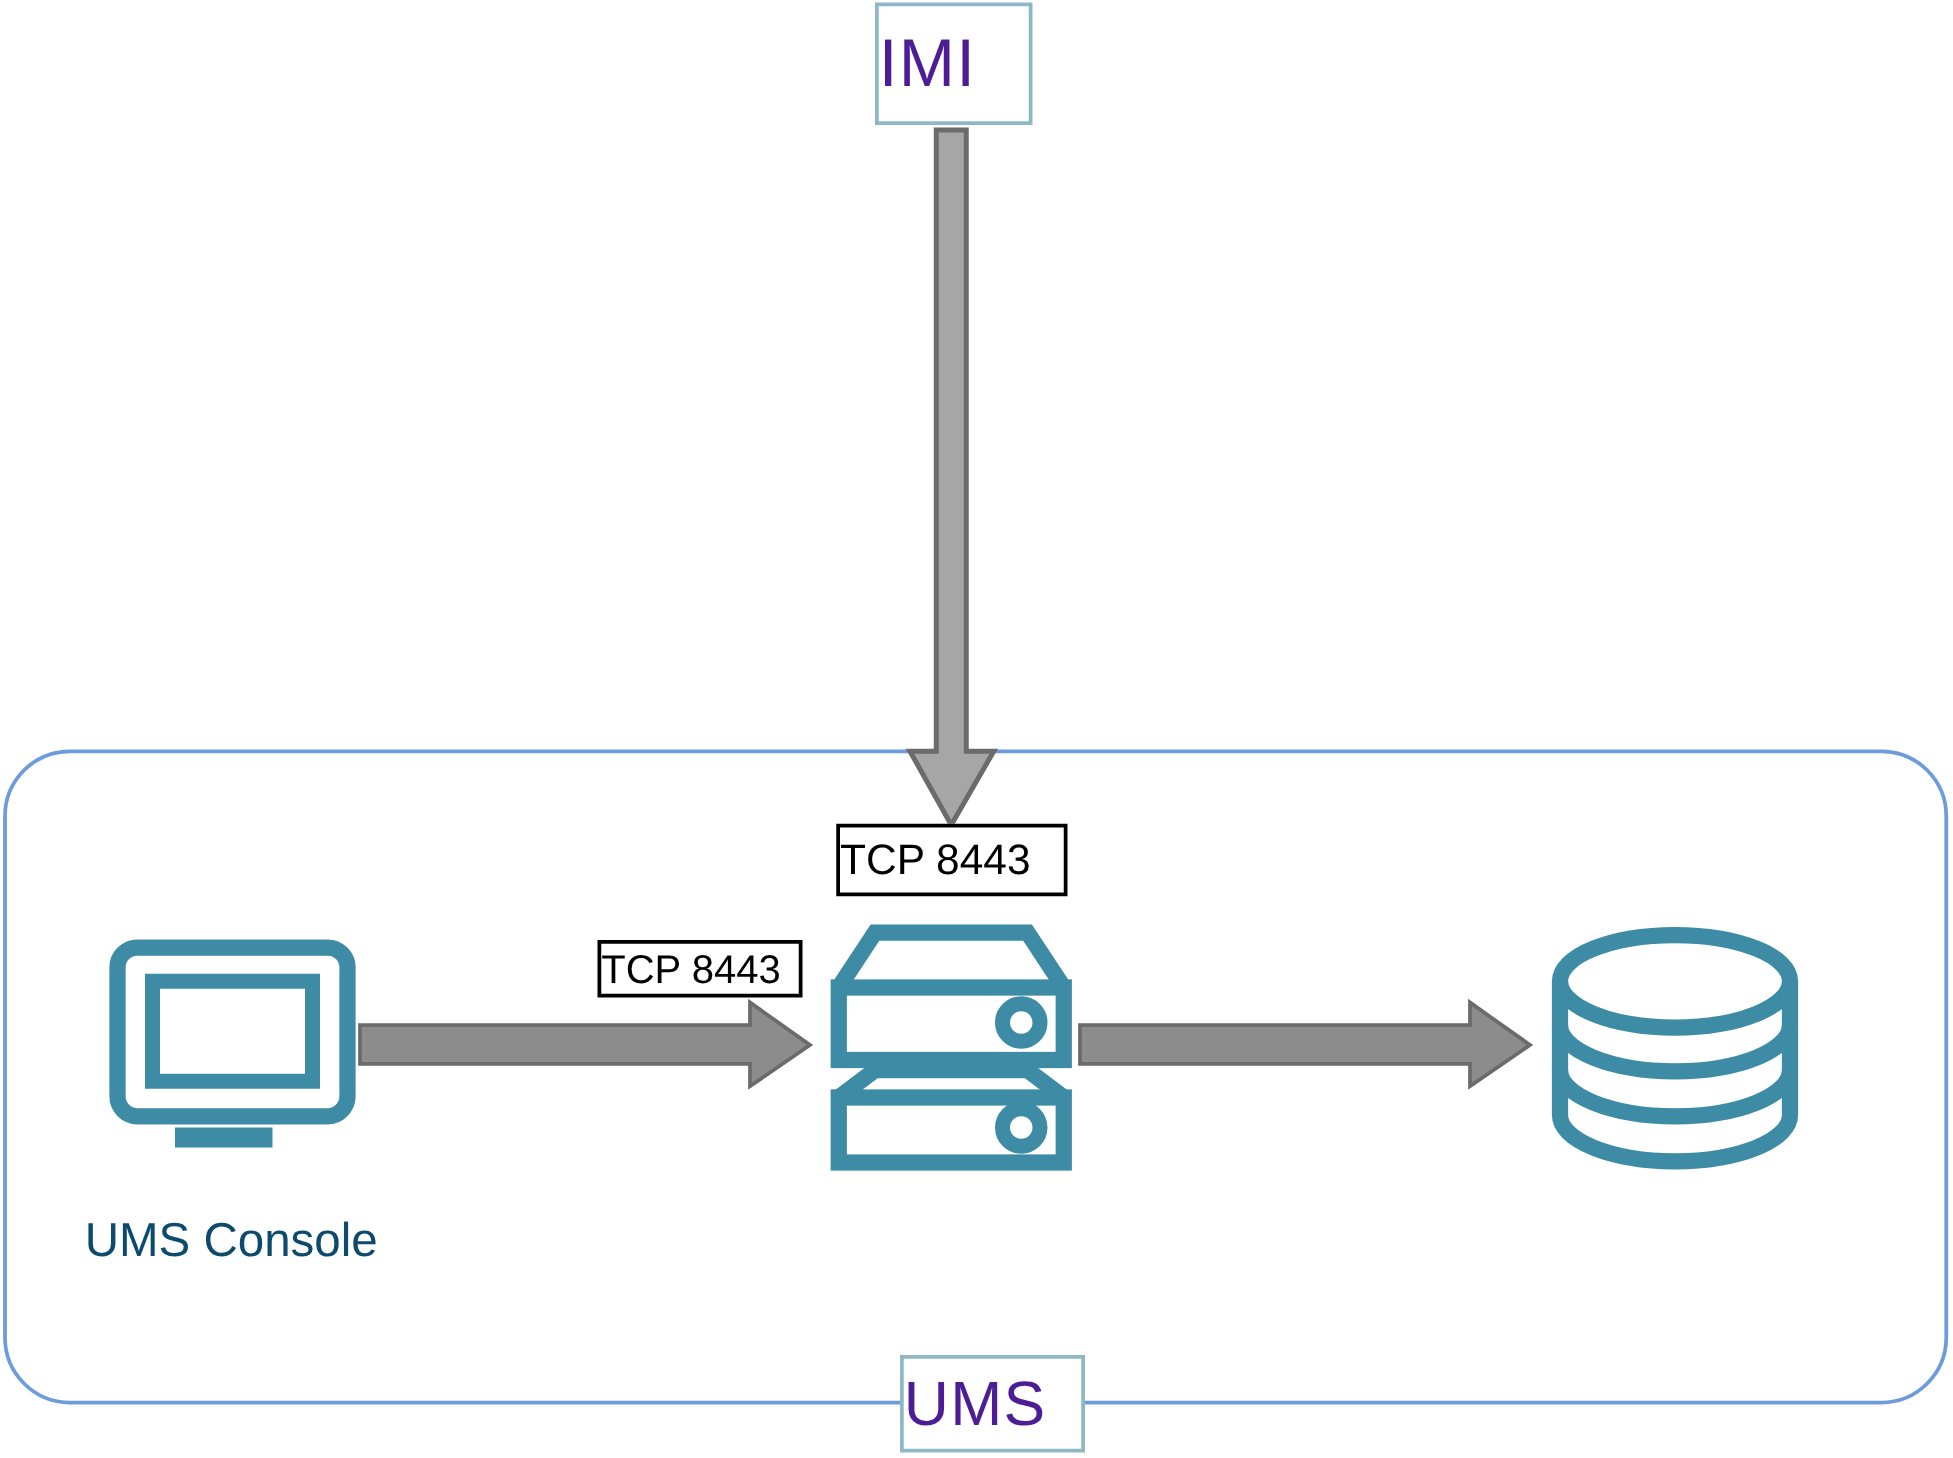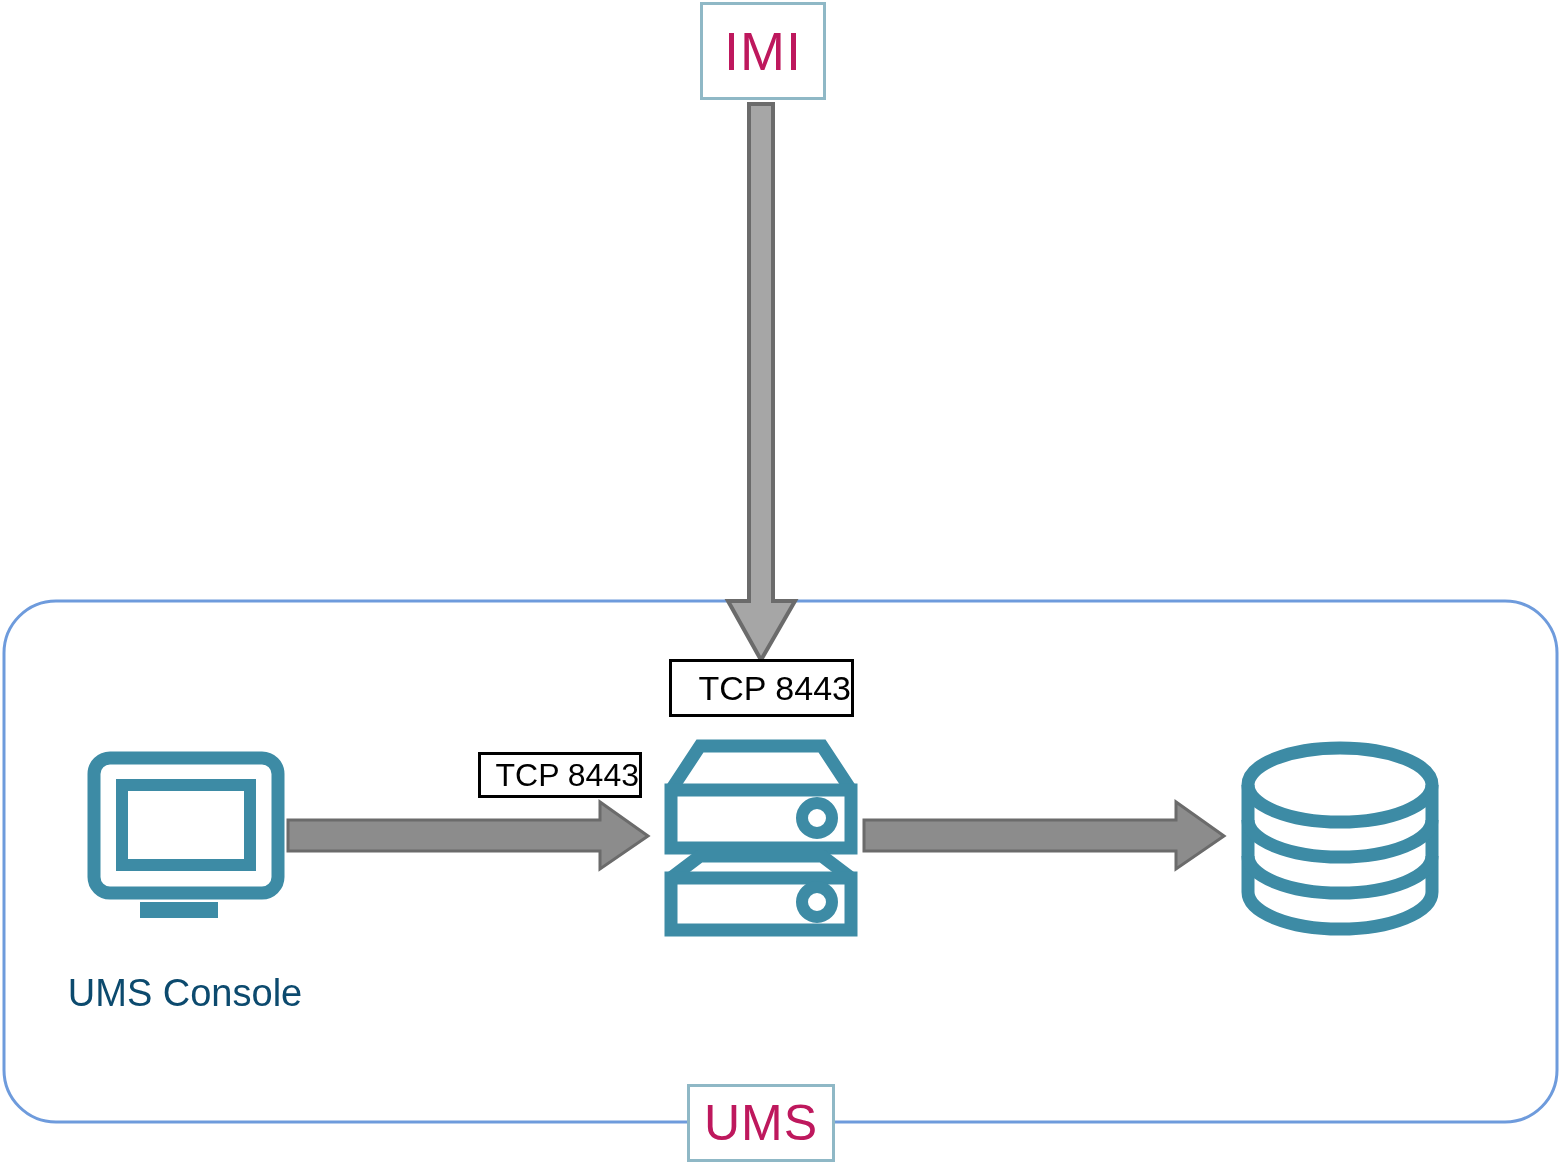--- a/index.html
+++ b/index.html
@@ -26,47 +26,47 @@
     height: 1166px;
   }
   
   .tag-box {
     position: absolute;
     background: #ffffff;
     border: 3px solid #8fb8c6;
     box-sizing: border-box;
     display: flex;
     align-items: center;
-    justify-content: center;
-    color: #be185d;
+    justify-content: flex-start;
+    color: #4c1d95;
     letter-spacing: 1px;
   }
   #imi-box {
     left: 700px;
     top: 2px;
     width: 126px;
     height: 98px;
     font-size: 54px;
   }
   #ums-box {
-    left: 687px;
+    left: 720px;
     top: 1084px;
     width: 148px;
     height: 78px;
     font-size: 50px;
   }
   
   .port-label {
     position: absolute;
     background: #ffffff;
     border: 3px solid #000000;
     box-sizing: border-box;
     display: flex;
     align-items: center;
-    justify-content: flex-end;
+    justify-content: flex-start;
     color: #000000;
     font-size: 34px;
     white-space: nowrap;
   }
   #port-label-top {
     left: 669px;
     top: 659px;
     width: 185px;
     height: 58px;
   }

